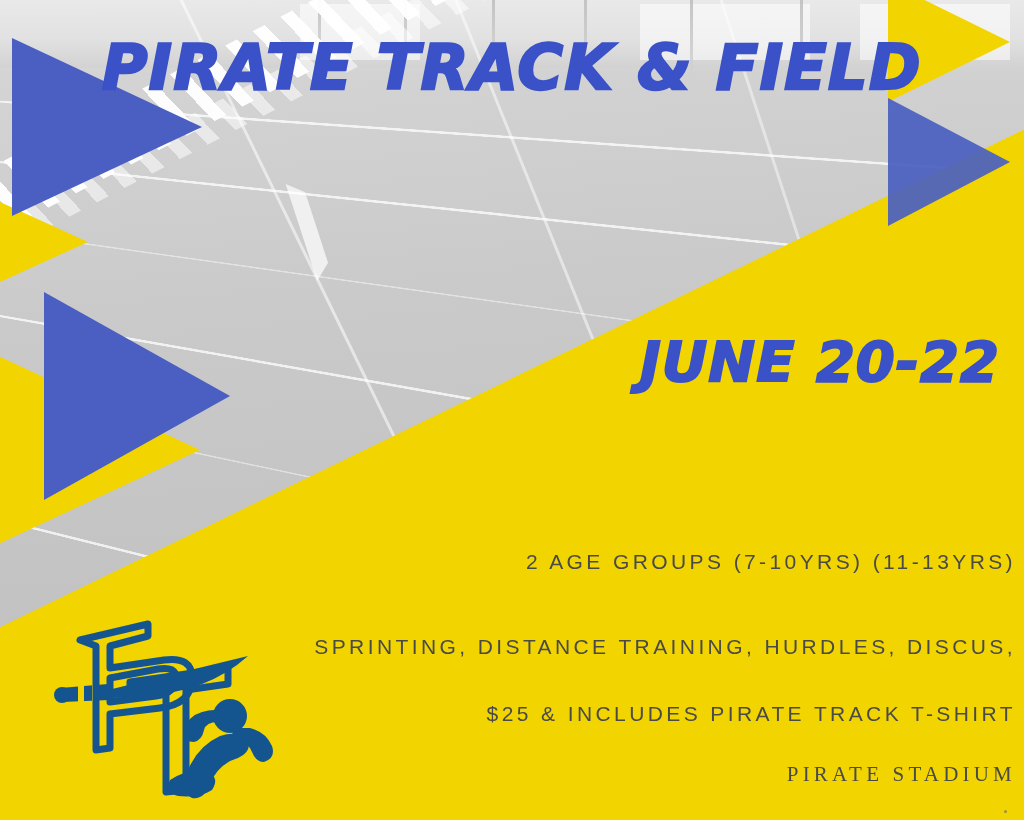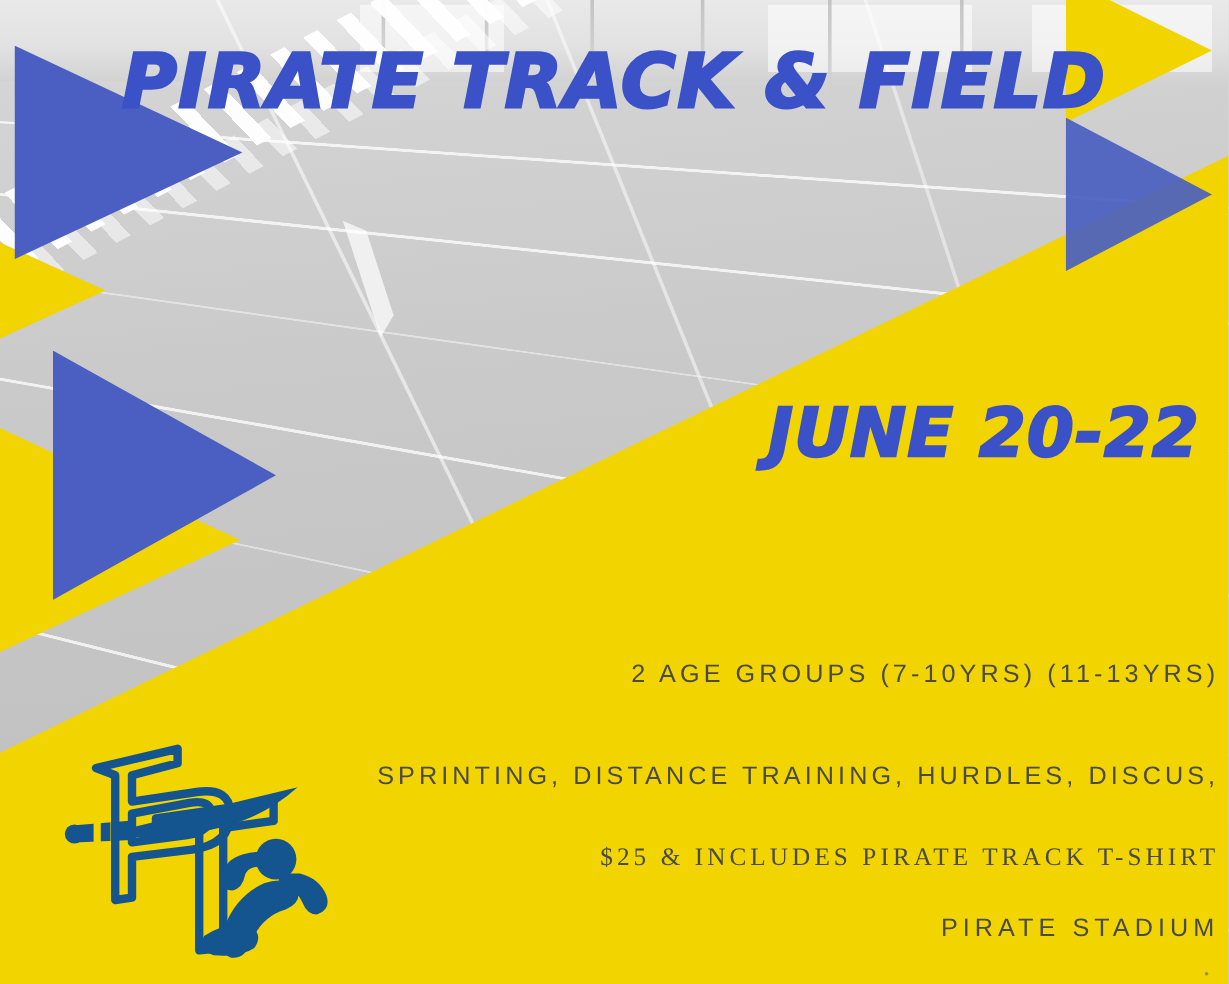--- a/index.html
+++ b/index.html
@@ -180,22 +180,22 @@
     font-family: "Liberation Sans", sans-serif;
     font-weight: 400;
     font-size: 21px;
     letter-spacing: 3.4px;
     text-transform: uppercase;
     text-align: right;
     white-space: nowrap;
   }
   .d-agegroups { top: 550px; }
   .d-events    { top: 610px; line-height: 1.62; margin-top: 20px; }
-  .d-price     { top: 702px; font-family: Liberation Serif, serif; }
-  .d-venue     { top: 762px; letter-spacing: 4.2px; }
+  .d-price     { top: 702px; }
+  .d-venue     { top: 762px; letter-spacing: 4.2px; font-family: Liberation Serif, serif; }
 
   .dot-artifact {
     position: absolute;
     right: 17px; bottom: 7px;
     width: 3px; height: 3px;
     background: #7a7a62;
     border-radius: 50%;
     opacity: .75;
   }
 

